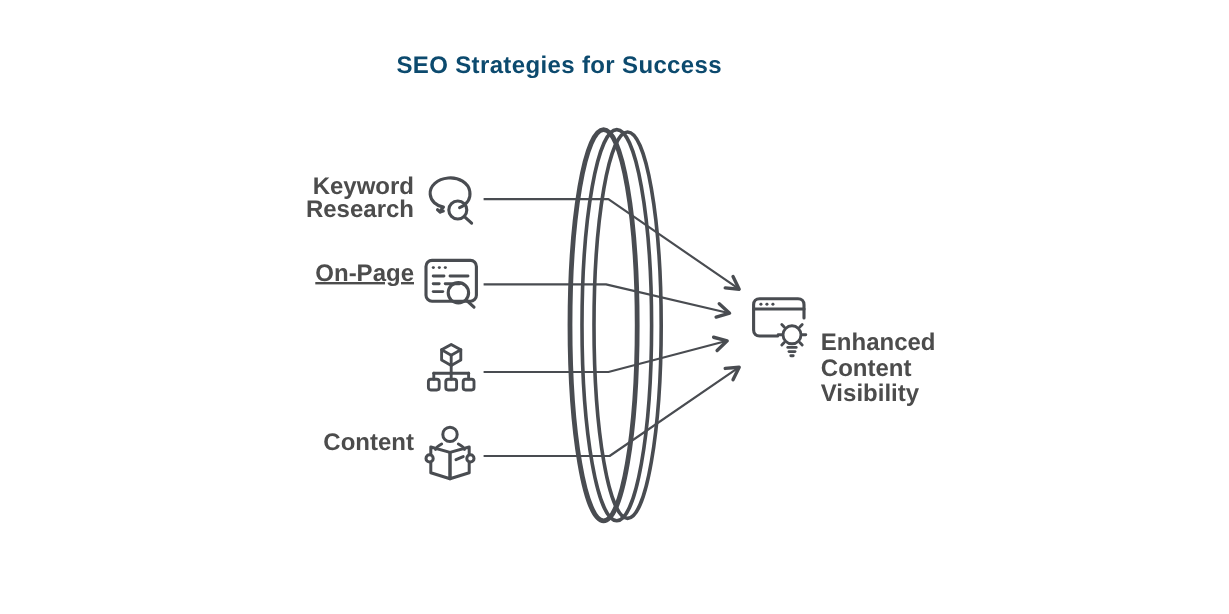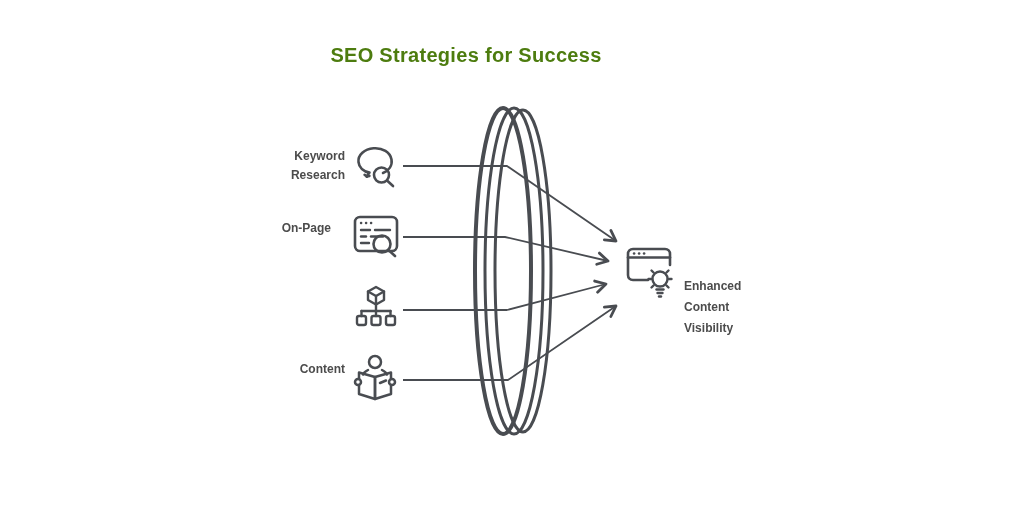--- a/index.html
+++ b/index.html
@@ -2,24 +2,24 @@
 <html><head>
 <meta charset="utf-8">
 <style>
   html,body{margin:0;padding:0;background:#fff;}
   #canvas{
     position:relative;width:1024px;height:512px;background:#ffffff;
     font-family:"Liberation Sans","DejaVu Sans",sans-serif;overflow:hidden;
   }
   .title{
     position:absolute;left:0;top:44px;width:932px;text-align:center;
-    font-size:20px;font-weight:bold;color:#4d7c0f;letter-spacing:.3px;
+    font-size:20px;font-weight:bold;color:#0c4a6e;letter-spacing:.3px;
   }
   .label{
-    position:absolute;font-size:12px;font-weight:bold;color:#4c4c4c;line-height:19px;
+    position:absolute;font-size:20px;font-weight:bold;color:#4c4c4c;line-height:19px;
   }
   .label.right-align{text-align:right;}
   .label span{display:block;}
   .out-label{line-height:21px;}
   .iconbox{position:absolute;}
   .iconbox svg{display:block;}
   svg .stk{stroke:#494c51;fill:none;stroke-linecap:round;stroke-linejoin:round;}
   #diagram-svg{position:absolute;left:0;top:0;}
 </style>
 </head>
@@ -56,21 +56,21 @@
   </div>
   <div class="iconbox" style="left:350px;top:141px;">
     <svg width="50" height="50" viewBox="0 0 50 50">
       <path class="stk" stroke-width="2.6" d="M33,32 C39,29.5 42.5,24.5 41.5,18.5 C40.3,11.5 32.5,6.5 23.5,7.3 C14.5,8.1 7.8,14 8.5,21 C9,26.5 13.5,30.5 19.5,31.6 C19.5,31.6 17.5,33.5 16.8,35.6"></path>
       <path class="stk" stroke-width="2.6" d="M16.8,35.6 L14.6,33.8 M16.8,35.6 L19.4,34.9"></path>
       <circle class="stk" stroke-width="2.6" cx="31.5" cy="34" r="7.5" fill="#fff"></circle>
       <line class="stk" stroke-width="2.6" x1="37" y1="39.5" x2="43" y2="45"></line>
     </svg>
   </div>
 
-  <div class="label right-align" style="left:171px;top:219px;width:160px;">
+  <div class="label right-align" style="left:185px;top:219px;width:160px;text-decoration:underline;">
     <span>On-Page</span>
   </div>
   <div class="iconbox" style="left:350px;top:209px;">
     <svg width="52" height="52" viewBox="0 0 52 52">
       <rect class="stk" stroke-width="2.6" x="5" y="8" width="42" height="34" rx="5"></rect>
       <g stroke="#494c51" stroke-width="2.4" stroke-linecap="round">
         <line x1="11" y1="14" x2="11.2" y2="14"></line>
         <line x1="16" y1="14" x2="16.2" y2="14"></line>
         <line x1="21" y1="14" x2="21.2" y2="14"></line>
         <line x1="11" y1="21" x2="20" y2="21"></line>

